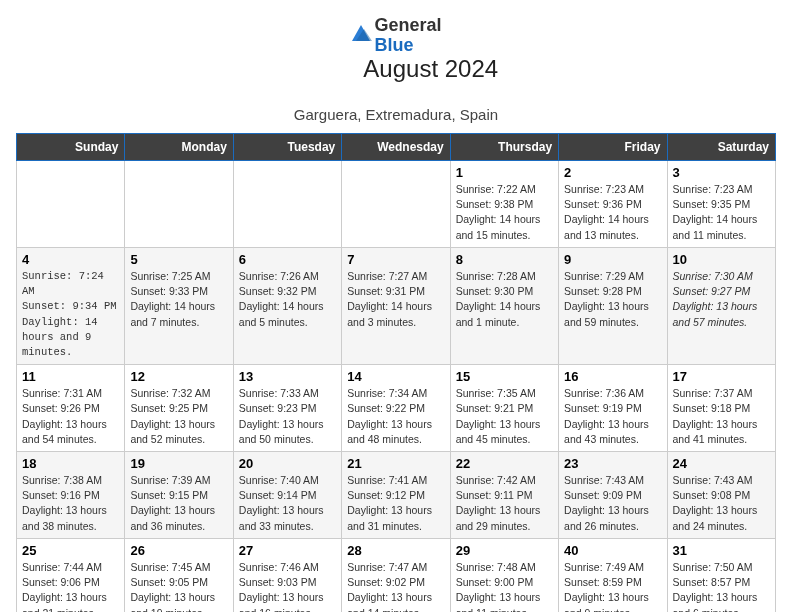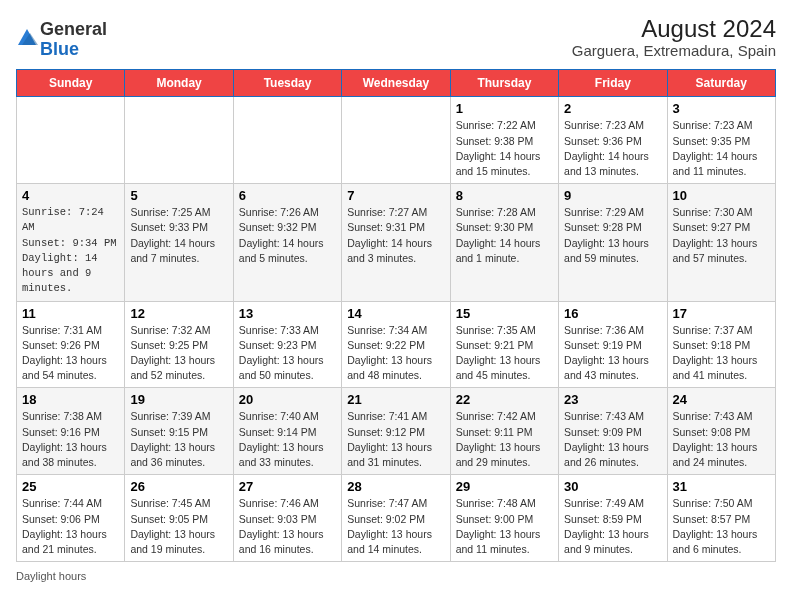--- a/index.html
+++ b/index.html
@@ -6,22 +6,23 @@
     body {
       font-family: Arial, sans-serif;
       background: #fff;
       width: 792px;
       min-height: 612px;
       padding: 16px;
     }
     .header-area {
       display: flex;
       justify-content: space-between;
-      align-items: flex-end;
+      align-items: center;
       margin-bottom: 10px;
+      flex-direction: column;
     }
     .logo {
       display: flex;
       align-items: center;
       gap: 2px;
     }
     .logo-text {
       font-size: 18px;
       font-weight: bold;
       line-height: 1.1;
@@ -37,30 +38,31 @@
     }
     .main-title {
       font-size: 24px;
       font-weight: normal;
       color: #222;
       line-height: 1.1;
     }
     .subtitle {
       font-size: 15px;
       color: #444;
+      margin-top: 24px;
     }
     .calendar-table {
       width: 100%;
       border-collapse: collapse;
       font-size: 11px;
     }
     .calendar-table th {
-      background: #ef4444;
+      background: #404040;
       color: #fff;
-      text-align: center;
+      text-align: right;
       padding: 6px 6px;
       font-size: 12px;
       font-weight: bold;
       border: 1px solid #1a6bbf;
     }
     .calendar-table td {
       border: 1px solid #ccc;
       vertical-align: top;
       padding: 4px 5px;
       height: 78px;
@@ -183,21 +185,21 @@
 Daylight: 14 hours and 1 minute.</div>
         </td>
         <td>
           <span class="day-number">9</span>
           <div class="day-info" style="white-space: pre-line;">Sunrise: 7:29 AM
 Sunset: 9:28 PM
 Daylight: 13 hours and 59 minutes.</div>
         </td>
         <td>
           <span class="day-number">10</span>
-          <div class="day-info" style="white-space: pre-line;">Sunrise: 7:30 AM
+          <div class="day-info" style="white-space: pre-line; font-style: italic;">Sunrise: 7:30 AM
 Sunset: 9:27 PM
 Daylight: 13 hours and 57 minutes.</div>
         </td>
       </tr>
       <tr>
         <td>
           <span class="day-number">11</span>
           <div class="day-info" style="white-space: pre-line;">Sunrise: 7:31 AM
 Sunset: 9:26 PM
 Daylight: 13 hours and 54 minutes.</div>
@@ -308,21 +310,21 @@
 Sunset: 9:02 PM
 Daylight: 13 hours and 14 minutes.</div>
         </td>
         <td>
           <span class="day-number">29</span>
           <div class="day-info" style="white-space: pre-line;">Sunrise: 7:48 AM
 Sunset: 9:00 PM
 Daylight: 13 hours and 11 minutes.</div>
         </td>
         <td>
-          <span class="day-number">30</span>
+          <span class="day-number">40</span>
           <div class="day-info" style="white-space: pre-line;">Sunrise: 7:49 AM
 Sunset: 8:59 PM
 Daylight: 13 hours and 9 minutes.</div>
         </td>
         <td>
           <span class="day-number">31</span>
           <div class="day-info" style="white-space: pre-line;">Sunrise: 7:50 AM
 Sunset: 8:57 PM
 Daylight: 13 hours and 6 minutes.</div>
         </td>

